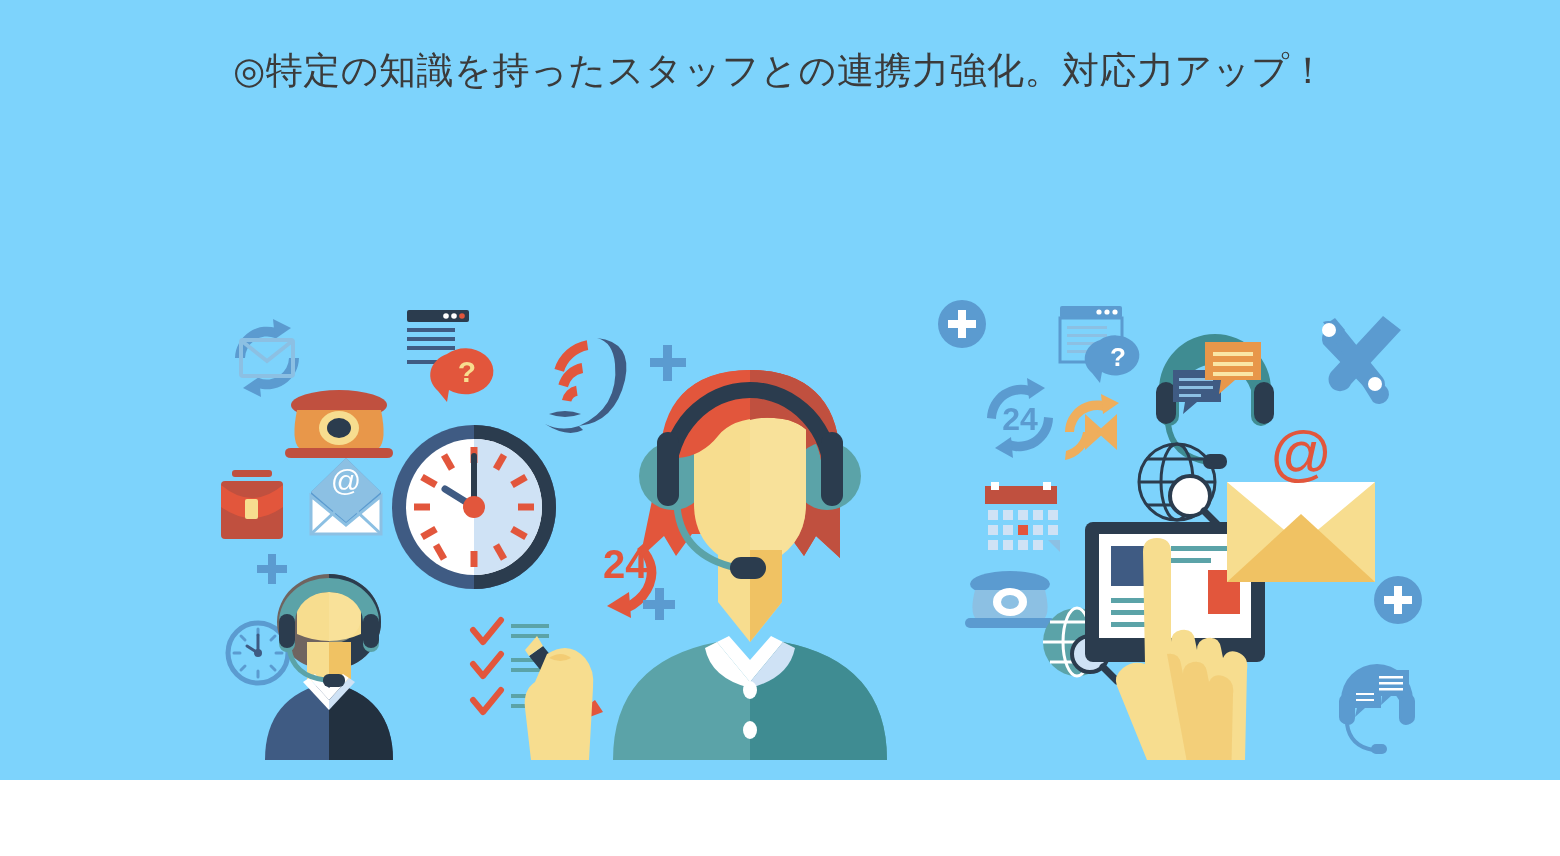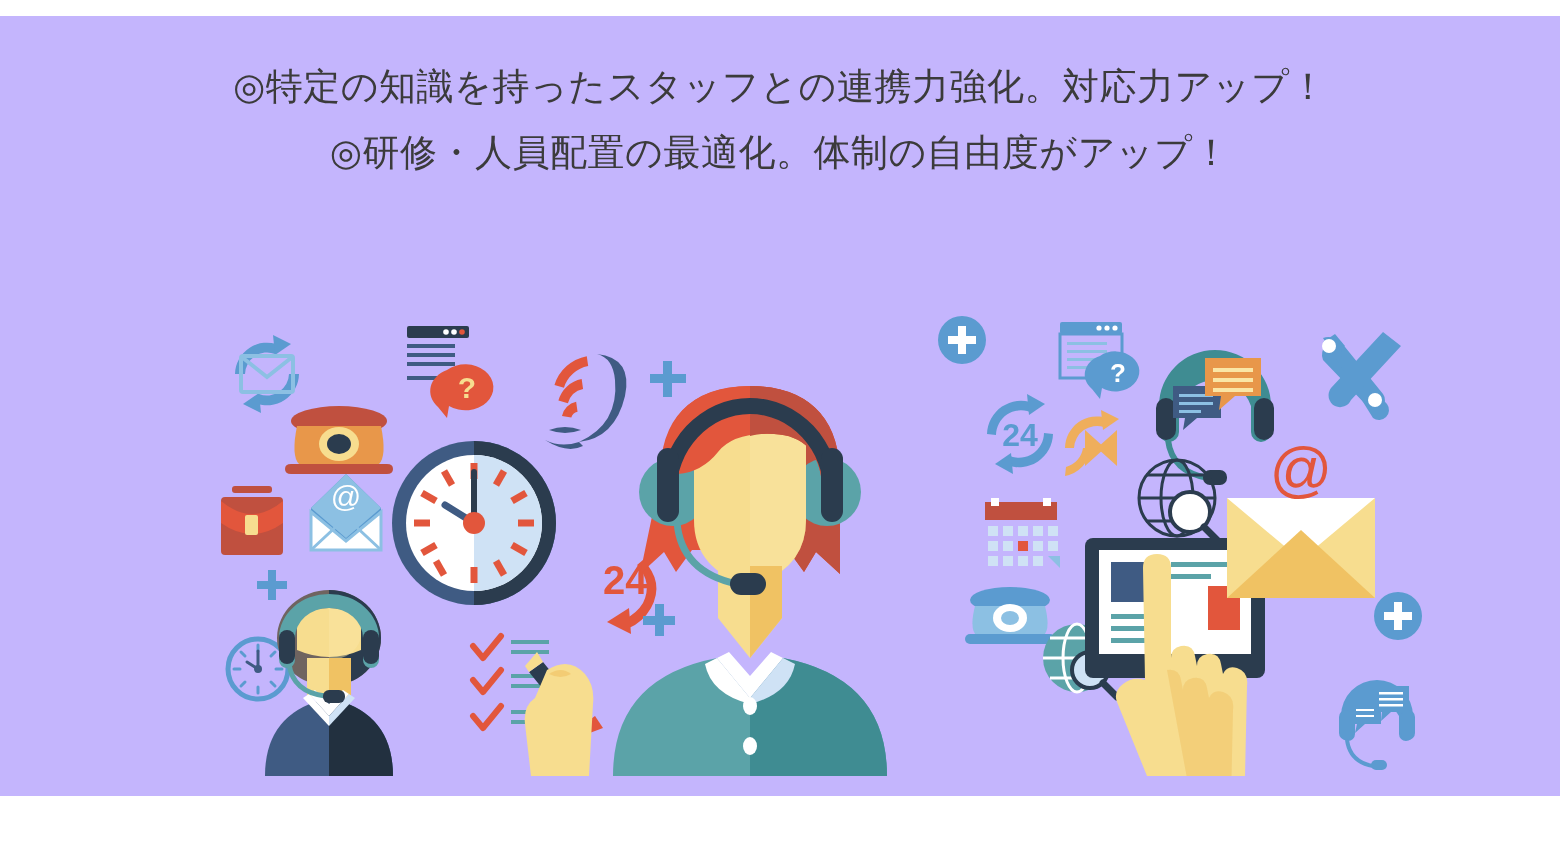--- a/index.html
+++ b/index.html
@@ -12,22 +12,21 @@
     width: 1560px;
     height: 856px;
     overflow: hidden;
     font-family: "Liberation Sans", "DejaVu Sans", sans-serif;
     position: relative;
   }
   #page {
     position: relative;
     width: 1560px;
     height: 780px;
-    background: #c4b5fd;
-    margin-top: 16px;
+    background: #7dd3fc;
   }
   .headline-block {
     position: absolute;
     left: 0;
     top: 38px;
     width: 1560px;
     text-align: center;
   }
   .headline-line {
     display: block;
@@ -51,21 +50,20 @@
     height: 100%;
   }
 </style>
 </head>
 <body>
 
 <div id="page">
 
   <div class="headline-block">
     <span class="headline-line">◎特定の知識を持ったスタッフとの連携力強化。対応力アップ！</span>
-    <span class="headline-line">◎研修・人員配置の最適化。体制の自由度がアップ！</span>
   </div>
 
   <div class="hero-art">
     <svg viewBox="0 0 1270 478" xmlns="http://www.w3.org/2000/svg" role="img" aria-label="call center illustration">
       <defs>
         <clipPath id="artClip">
             <rect x="0" y="0" width="1270" height="478"></rect>
           </clipPath>
       </defs>
       <g clip-path="url(#artClip)">

